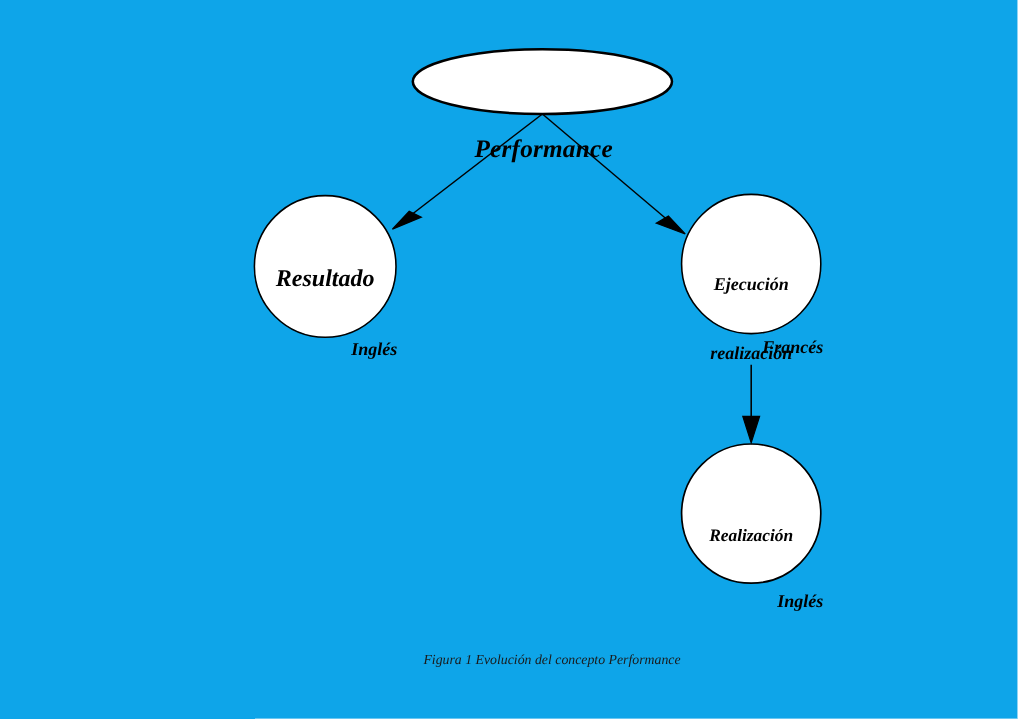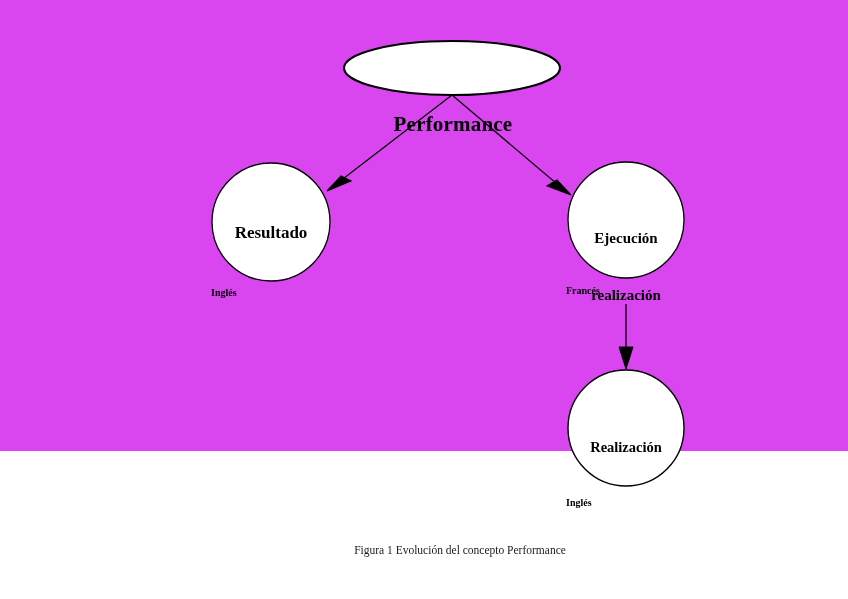--- a/index.html
+++ b/index.html
@@ -11,22 +11,23 @@
   body {
     width: 848px;
     height: 599px;
     overflow: hidden;
     font-family: "Liberation Serif", "DejaVu Serif", serif;
     color: #000000;
   }
   #figure-canvas {
     position: relative;
     width: 848px;
-    height: 451px;
-    background: #d946ef;
+    height: 599px;
+    background: #0ea5e9;
+    font-style: italic;
   }
   #diagram-svg {
     position: absolute;
     left: 0;
     top: 0;
     width: 848px;
     height: 599px;
   }
   .node-text {
     position: absolute;
@@ -47,44 +48,44 @@
     width: 216px;
     font-size: 21px;
     line-height: 28px;
     letter-spacing: 0.2px;
   }
   
   #branch-left-label {
     left: 206px;
     top: 185px;
     width: 130px;
-    font-size: 17px;
+    font-size: 20px;
     line-height: 19px;
   }
   #branch-right-label {
     left: 562px;
     top: 191px;
     width: 128px;
     font-size: 15px;
     line-height: 19px;
   }
   #leaf-bottom-label {
     left: 562px;
     top: 400px;
     width: 128px;
     font-size: 14.5px;
     line-height: 19px;
   }
   
   .lang-caption {
     position: absolute;
-    text-align: left;
+    text-align: right;
     font-family: "Liberation Serif", "DejaVu Serif", serif;
     font-weight: bold;
-    font-size: 10px;
+    font-size: 15px;
     line-height: 13px;
     color: #000000;
   }
   #lang-left {
     left: 211px;
     top: 286px;
     width: 120px;
   }
   #lang-right {
     left: 566px;

